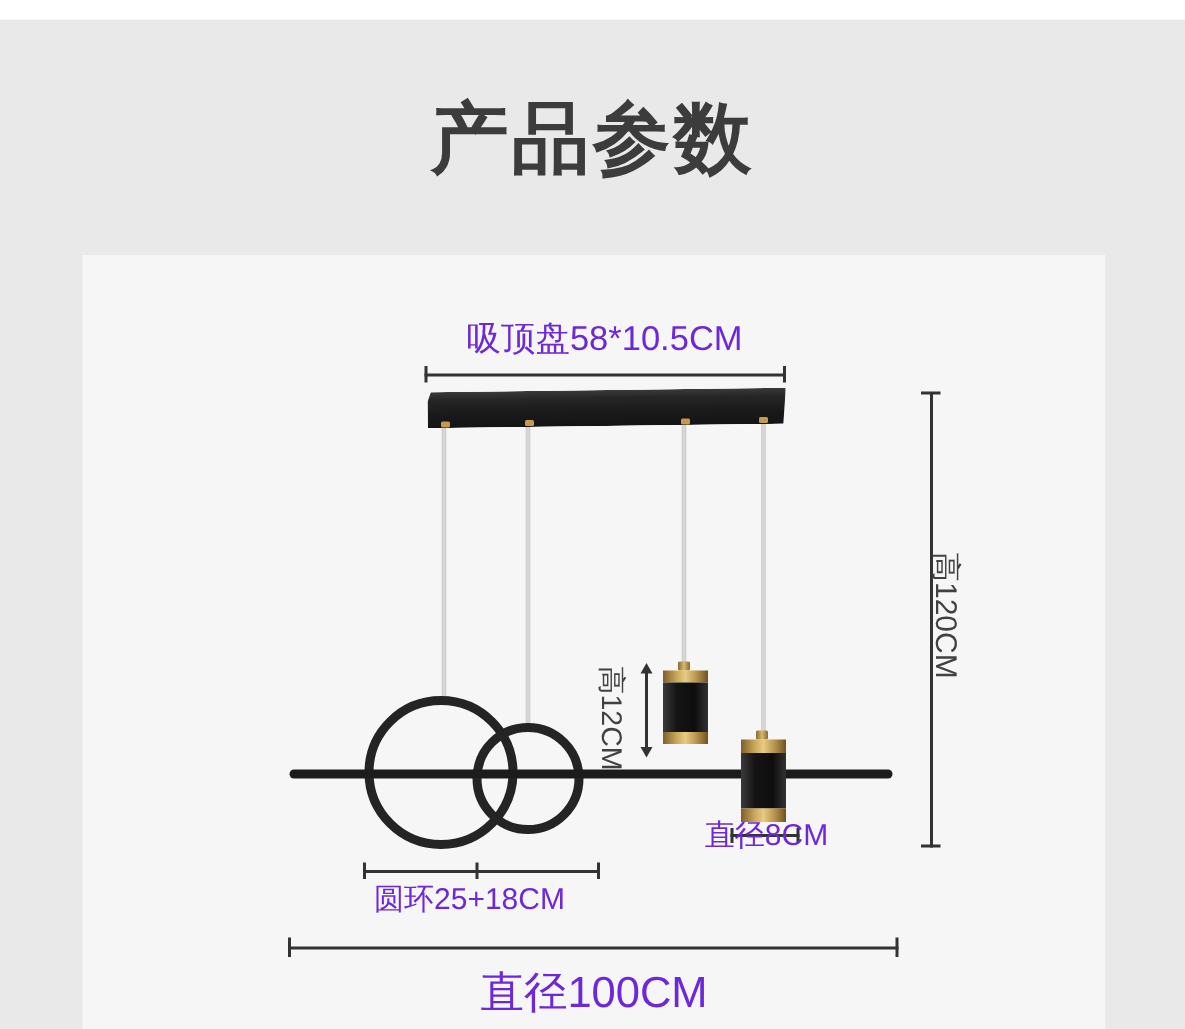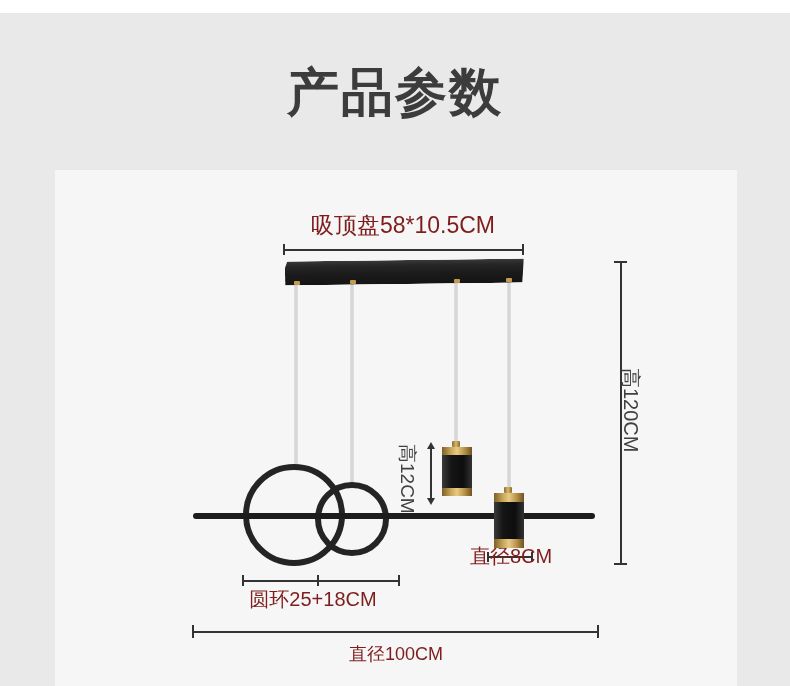--- a/index.html
+++ b/index.html
@@ -16,21 +16,21 @@
     left:0;top:58px;width:790px;text-align:center;
     font-size:52px;font-weight:bold;color:#3c3c3c;letter-spacing:2px;
   }
   .panel{left:55px;top:170px;width:682px;height:516px;background:#f6f6f6;}
 
   
   .dim-h{height:2px;background:#333;}
   .dim-v{width:2px;background:#333;}
   .tick-v{width:2px;background:#333;}
   .tick-h{height:2px;background:#333;}
-  .dim-label{color:#7f1d1d;text-align:center;white-space:nowrap;}
+  .dim-label{color:#6d28d9;text-align:center;white-space:nowrap;}
   .vtext{transform:rotate(90deg);transform-origin:left top;white-space:nowrap;color:#414141;}
   .arrow-up{width:0;height:0;border-left:4px solid transparent;border-right:4px solid transparent;border-bottom:7px solid #333;}
   .arrow-down{width:0;height:0;border-left:4px solid transparent;border-right:4px solid transparent;border-top:7px solid #333;}
 
   
   .canopy{
     left:285px;top:260px;width:239px;height:24px;
     background:linear-gradient(180deg,#3a3a3a 0%,#262626 22%,#1a1a1a 60%,#141414 100%);
     transform:rotate(-0.7deg);
     clip-path:polygon(1% 0,100% 0,99.2% 100%,0 100%,0 28%);
@@ -101,18 +101,18 @@
 
 <div class="abs dim-h" style="left:242px;top:580px;width:158px;"></div>
 <div class="abs tick-v" style="left:242px;top:575px;height:11px;"></div>
 <div class="abs tick-v" style="left:317px;top:575px;height:11px;"></div>
 <div class="abs tick-v" style="left:398px;top:575px;height:11px;"></div>
 <div class="abs dim-label" style="left:213px;top:586px;width:200px;font-size:20px;">圆环25+18CM</div>
 
 <div class="abs dim-h" style="left:192px;top:631px;width:407px;"></div>
 <div class="abs tick-v" style="left:192px;top:625px;height:13px;"></div>
 <div class="abs tick-v" style="left:597px;top:625px;height:13px;"></div>
-<div class="abs dim-label" style="left:296px;top:642px;width:200px;font-size:18px;">直径100CM</div>
+<div class="abs dim-label" style="left:296px;top:642px;width:200px;font-size:29px;">直径100CM</div>
 
 <div class="abs dim-v" style="left:620px;top:262px;height:303px;"></div>
 <div class="abs tick-h" style="left:614px;top:261px;width:13px;"></div>
 <div class="abs tick-h" style="left:614px;top:563px;width:13px;"></div>
 <div class="abs vtext" style="left:644px;top:368px;font-size:20px;">高120CM</div>
 
 </body></html>

